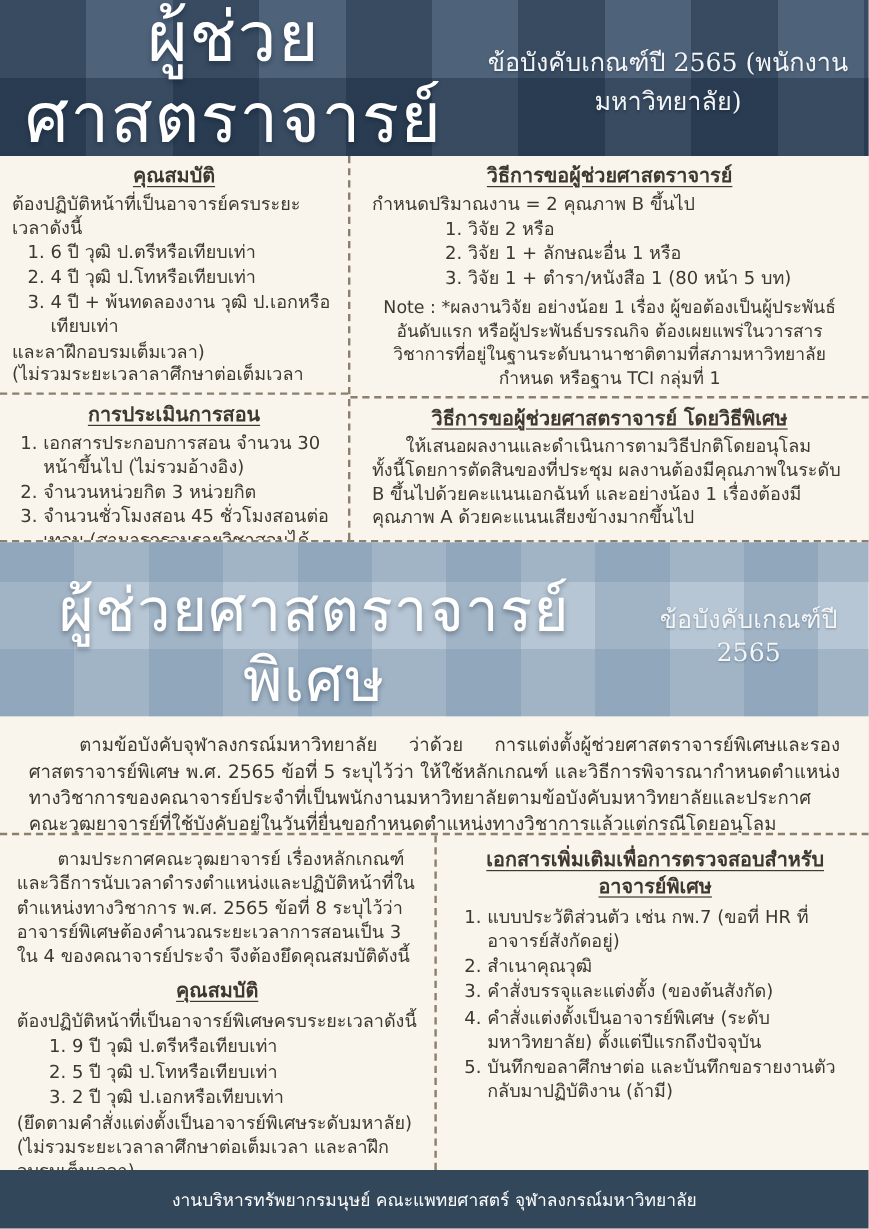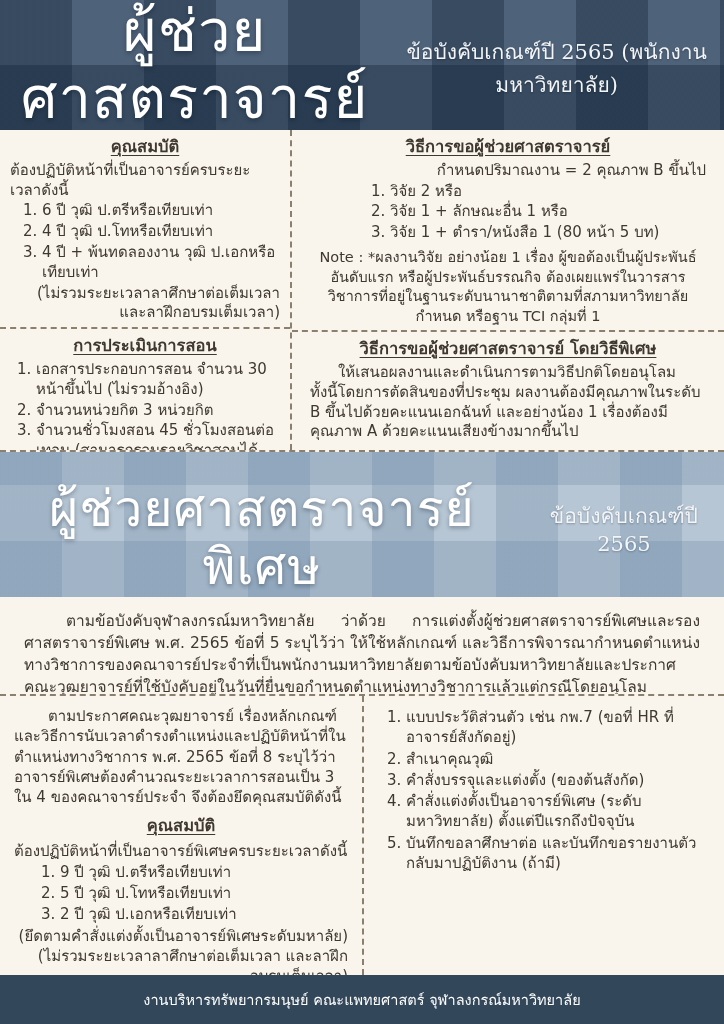--- a/index.html
+++ b/index.html
@@ -92,21 +92,21 @@
 
   .sec ol { list-style: decimal; margin: 0; }
   .sec-qual ol   { padding-left: 32px; }
   .sec-eval ol   { padding-left: 26px; }
   .sec-method ol { padding-left: 80px; }
   .docs ol       { padding-left: 26px; }
   .bqual ol      { padding-left: 46px; }
   .sec li, .docs li, .bqual li { margin: 1px 0; }
 
   .intro-line { margin: 0 0 1px; }
-  .center-line { text-align: right; margin: 0; }
+  .center-line { text-align: left; margin: 0; }
   .note-block { text-align: center; margin-top: 5px; font-size: 14.5px; line-height: 1.35; }
   .body-indent { text-indent: 28px; text-align: left; margin-top: 2px; }
 
   
   .intro-para {
     height: 97px;
     flex: none;
     padding: 13px 24px 0;
     font-size: 15.5px;
     line-height: 1.42;
@@ -168,22 +168,22 @@
     <div class="col-left">
 
       <section class="sec sec-qual">
         <h2 class="sec-head">คุณสมบัติ</h2>
         <p class="intro-line">ต้องปฏิบัติหน้าที่เป็นอาจารย์ครบระยะเวลาดังนี้</p>
         <ol>
           <li>6 ปี วุฒิ ป.ตรีหรือเทียบเท่า</li>
           <li>4 ปี วุฒิ ป.โทหรือเทียบเท่า</li>
           <li>4 ปี + พ้นทดลองงาน วุฒิ ป.เอกหรือเทียบเท่า</li>
         </ol>
+        <p class="center-line">และลาฝึกอบรมเต็มเวลา)</p>
         <p class="center-line">(ไม่รวมระยะเวลาลาศึกษาต่อเต็มเวลา</p>
-        <p class="center-line">และลาฝึกอบรมเต็มเวลา)</p>
       </section>
 
       <section class="sec sec-eval">
         <h2 class="sec-head">การประเมินการสอน</h2>
         <ol>
           <li>เอกสารประกอบการสอน จำนวน 30 หน้าขึ้นไป (ไม่รวมอ้างอิง)</li>
           <li>จำนวนหน่วยกิต 3 หน่วยกิต</li>
           <li>จำนวนชั่วโมงสอน 45 ชั่วโมงสอนต่อเทอม (สามารถรวมรายวิชาสอนได้ค่ะ)</li>
 
         </ol>
@@ -227,20 +227,21 @@
       <ol>
         <li>9 ปี วุฒิ ป.ตรีหรือเทียบเท่า</li>
         <li>5 ปี วุฒิ ป.โทหรือเทียบเท่า</li>
         <li>2 ปี วุฒิ ป.เอกหรือเทียบเท่า</li>
       </ol>
       <p class="center-line">(ยึดตามคำสั่งแต่งตั้งเป็นอาจารย์พิเศษระดับมหาลัย)</p>
       <p class="center-line">(ไม่รวมระยะเวลาลาศึกษาต่อเต็มเวลา และลาฝึกอบรมเต็มเวลา)</p>
     </div>
 
     <div class="bcol-right docs">
+      <h2 class="sec-head">เอกสารเพิ่มเติมเพื่อการตรวจสอบสำหรับอาจารย์พิเศษ</h2>
       <ol>
         <li>แบบประวัติส่วนตัว เช่น กพ.7 (ขอที่ HR ที่อาจารย์สังกัดอยู่)</li>
         <li>สำเนาคุณวุฒิ</li>
         <li>คำสั่งบรรจุและแต่งตั้ง (ของต้นสังกัด)</li>
         <li>คำสั่งแต่งตั้งเป็นอาจารย์พิเศษ (ระดับมหาวิทยาลัย) ตั้งแต่ปีแรกถึงปัจจุบัน</li>
         <li>บันทึกขอลาศึกษาต่อ และบันทึกขอรายงานตัวกลับมาปฏิบัติงาน (ถ้ามี)</li>
       </ol>
     </div>
 
   </div>

